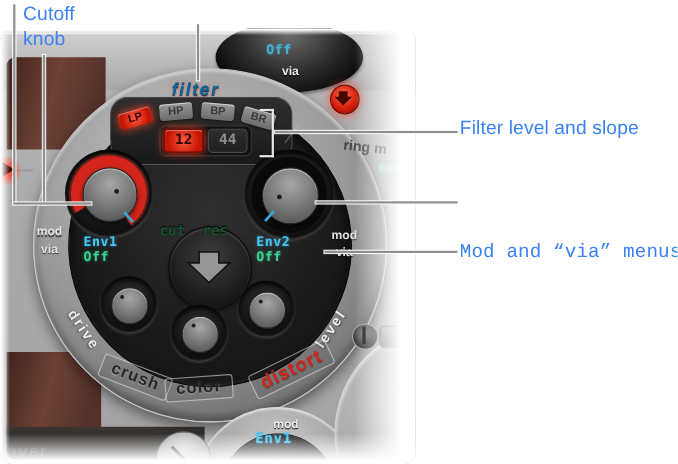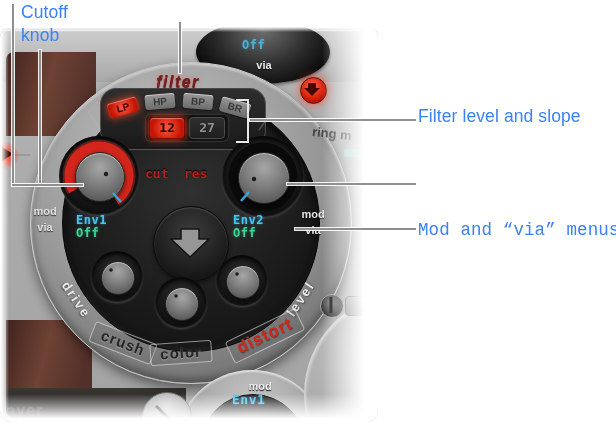--- a/index.html
+++ b/index.html
@@ -45,27 +45,27 @@
         background:radial-gradient(circle at 50% 40%,#343434,#101010 70%);
         box-shadow:inset 0 -1px 2px rgba(255,255,255,.25),inset 0 3px 5px rgba(0,0,0,.9),0 1px 2px rgba(255,255,255,.12);}
   .cap{position:absolute;border-radius:50%;
         background:radial-gradient(circle at 50% 30%,#a6a6a6,#7d7d7d 45%,#565656 85%,#3f3f3f 100%);
         border:1px solid #262626;box-shadow:0 2px 4px rgba(0,0,0,.6),inset 0 1px 1px rgba(255,255,255,.5);}
   .cbtn{position:absolute;left:153px;top:180px;width:74px;height:74px;border-radius:50%;
         background:radial-gradient(circle at 50% 35%,#3d3d3d,#161616 75%);
         border:1px solid #0a0a0a;box-shadow:inset 0 1px 2px rgba(255,255,255,.2),0 2px 4px rgba(0,0,0,.5);}
   
   .ftitle{position:absolute;left:140px;top:47px;width:76px;text-align:center;
-        font:bold italic 16px/18px "Liberation Sans",sans-serif;letter-spacing:1.5px;color:#7f1d1d;
+        font:bold italic 16px/18px "Liberation Sans",sans-serif;letter-spacing:1.5px;color:#0369a1;
         text-shadow:0 1px 1px rgba(40,0,0,.85),0 0 6px rgba(255,40,20,.35);}
   .lcd{font:bold 12px/13px "DejaVu Sans Mono",monospace;letter-spacing:.5px;}
   .cyan{color:#45c6ef;text-shadow:0 0 3px rgba(60,190,255,.55);}
   .green{color:#3bd598;text-shadow:0 0 3px rgba(50,230,150,.5);}
-  .knoblab{position:absolute;font:bold 13px/13px "DejaVu Sans Mono",monospace;color:#b91c1c;
-        text-shadow:0 -1px 1px #000;}
+  .knoblab{position:absolute;font:bold 13px/13px "DejaVu Sans Mono",monospace;color:#14532d;
+        text-shadow:0 -1px 1px #000;margin-top:37px;}
   .rail{position:absolute;width:34px;text-align:center;font:bold 11px/13px "Liberation Sans",sans-serif;
         color:#e3e3e3;text-shadow:0 1px 1px rgba(0,0,0,.7);}
   .rim{position:absolute;text-align:center;font:bold 13px/16px "Liberation Sans",sans-serif;
         letter-spacing:2px;color:#ececec;text-shadow:0 1px 2px rgba(0,0,0,.6);}
   .tab{position:absolute;text-align:center;border:1px solid rgba(240,240,240,.55);border-radius:3px;
         background:rgba(50,50,50,.12);font:bold 15px/20px "Liberation Sans",sans-serif;
         letter-spacing:1px;color:#262626;text-shadow:0 1px 1px rgba(255,255,255,.25);}
   
   .botcircle{position:absolute;left:176px;top:344px;width:152px;height:152px;border-radius:50%;
         background:radial-gradient(circle at 50% 25%,#c9c9c9,#9b9b9b 55%,#828282 100%);
@@ -123,21 +123,21 @@
     <div class="ring"></div>
     <div class="interior"></div>
     <div class="cluster"></div>
     <div class="slopepill"></div>
 
     <div class="tbtn on" style="left:108px;top:74px;transform:rotate(-16deg);">LP</div>
     <div class="tbtn" style="left:145px;top:68px;transform:rotate(-5deg);">HP</div>
     <div class="tbtn" style="left:183px;top:68px;transform:rotate(5deg);">BP</div>
     <div class="tbtn" style="left:220px;top:74px;transform:rotate(16deg);">BR</div>
     <div class="sbtn on" style="left:149px;top:91px;">12</div>
-    <div class="sbtn" style="left:189px;top:91px;">27</div>
+    <div class="sbtn" style="left:189px;top:91px;">44</div>
 
     <div class="bezel" style="left:59px;top:110px;width:80px;height:80px;"></div>
     <div class="bezel" style="left:222px;top:110px;width:82px;height:82px;"></div>
 
     <svg class="lay" width="378" height="396">
       <path d="M73.9,164.5 A29,29 0 1 1 115.6,173.8" fill="none" stroke="rgba(255,60,40,.3)" stroke-width="15"></path>
       <path d="M73.9,164.5 A29,29 0 1 1 115.6,173.8" fill="none" stroke="#d3251b" stroke-width="11"></path>
       <circle cx="263" cy="151" r="29" fill="none" stroke="#0a0a0a" stroke-width="11"></circle>
       <path d="M115.2,230.1 A21,21 0 0 0 108.1,270.0" fill="none" stroke="#cc2315" stroke-width="5"></path>
       <path d="M163.8,265.0 A21,21 0 0 0 164.9,290.5" fill="none" stroke="#cc2315" stroke-width="5"></path>

